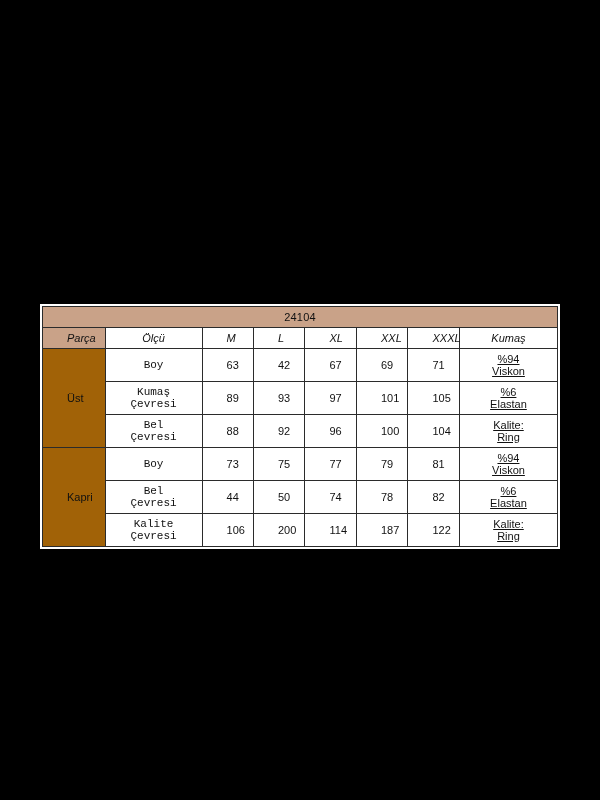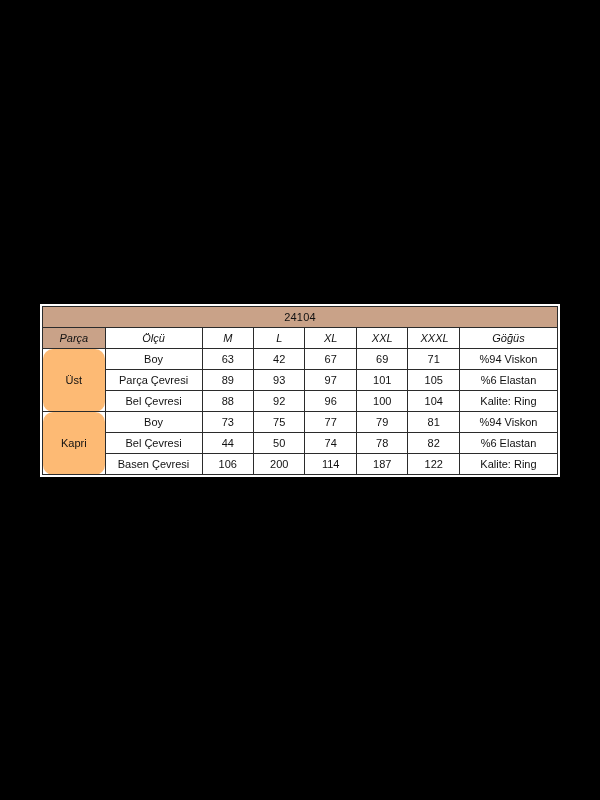--- a/index.html
+++ b/index.html
@@ -32,21 +32,21 @@
   table.size-table {
     border-collapse: collapse;
     width: 100%;
     table-layout: fixed;
     background: #ffffff;
   }
   table.size-table td, table.size-table th {
     border: 1px solid #2b2b2b;
     font-size: 11px;
     color: #111111;
-    padding: 4px 12px;
+    padding: 4px 24px;
     text-align: center;
     height: 21px;
     box-sizing: border-box;
     font-weight: normal;
   }
   .title-cell {
     background: #c9a288;
     font-weight: bold;
     font-size: 12px;
     letter-spacing: 0.2px;
@@ -56,34 +56,35 @@
     font-weight: bold;
     font-size: 11.5px;
     background: #ffffff;
     height: 22px;
     font-style: italic;
   }
   .header-row td.parca-head {
     background: #c9a288;
   }
   .group-cell {
-    background: #fdba74;
+    background: #a16207;
     font-weight: bold;
     font-size: 12px;
-    border-radius: 10px;
   }
   .measure-cell {
     text-align: left;
     padding-left: 8px;
     font-size: 11px;
+    font-family: Liberation Mono, monospace;
   }
   .fabric-cell {
     text-align: left;
     padding-left: 8px;
     font-size: 10.5px;
+    text-decoration: underline;
   }
   
   col.c-parca { width: 62px; }
   col.c-olcu  { width: 96px; }
   col.c-size  { width: 51px; }
   col.c-kumas { width: 97px; }
 </style>
 </head>
 <body>
 
@@ -105,35 +106,35 @@
           <td class="title-cell" colspan="8">24104</td>
         </tr>
         <tr class="header-row">
           <td class="parca-head">Parça</td>
           <td>Ölçü</td>
           <td>M</td>
           <td>L</td>
           <td>XL</td>
           <td>XXL</td>
           <td>XXXL</td>
-          <td>Göğüs</td>
+          <td>Kumaş</td>
         </tr>
 
         <tr>
           <td class="group-cell" rowspan="3">Üst</td>
           <td class="measure-cell">Boy</td>
           <td>63</td>
           <td>42</td>
           <td>67</td>
           <td>69</td>
           <td>71</td>
           <td class="fabric-cell">%94 Viskon</td>
         </tr>
         <tr>
-          <td class="measure-cell">Parça Çevresi</td>
+          <td class="measure-cell">Kumaş Çevresi</td>
           <td>89</td>
           <td>93</td>
           <td>97</td>
           <td>101</td>
           <td>105</td>
           <td class="fabric-cell">%6 Elastan</td>
         </tr>
         <tr>
           <td class="measure-cell">Bel Çevresi</td>
           <td>88</td>
@@ -157,21 +158,21 @@
         <tr>
           <td class="measure-cell">Bel Çevresi</td>
           <td>44</td>
           <td>50</td>
           <td>74</td>
           <td>78</td>
           <td>82</td>
           <td class="fabric-cell">%6 Elastan</td>
         </tr>
         <tr>
-          <td class="measure-cell">Basen Çevresi</td>
+          <td class="measure-cell">Kalite Çevresi</td>
           <td>106</td>
           <td>200</td>
           <td>114</td>
           <td>187</td>
           <td>122</td>
           <td class="fabric-cell">Kalite: Ring</td>
         </tr>
       </tbody>
     </table>
   </div>

